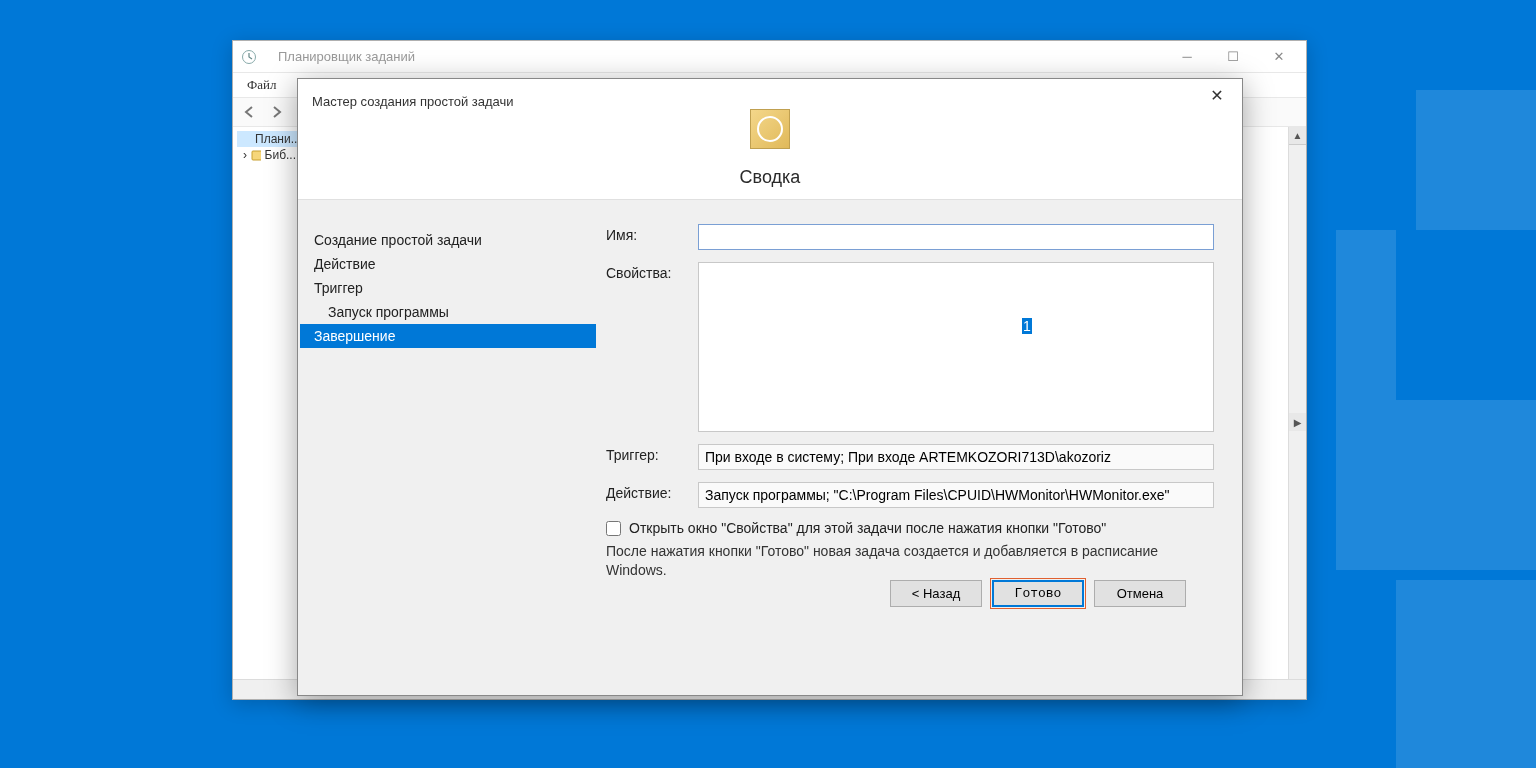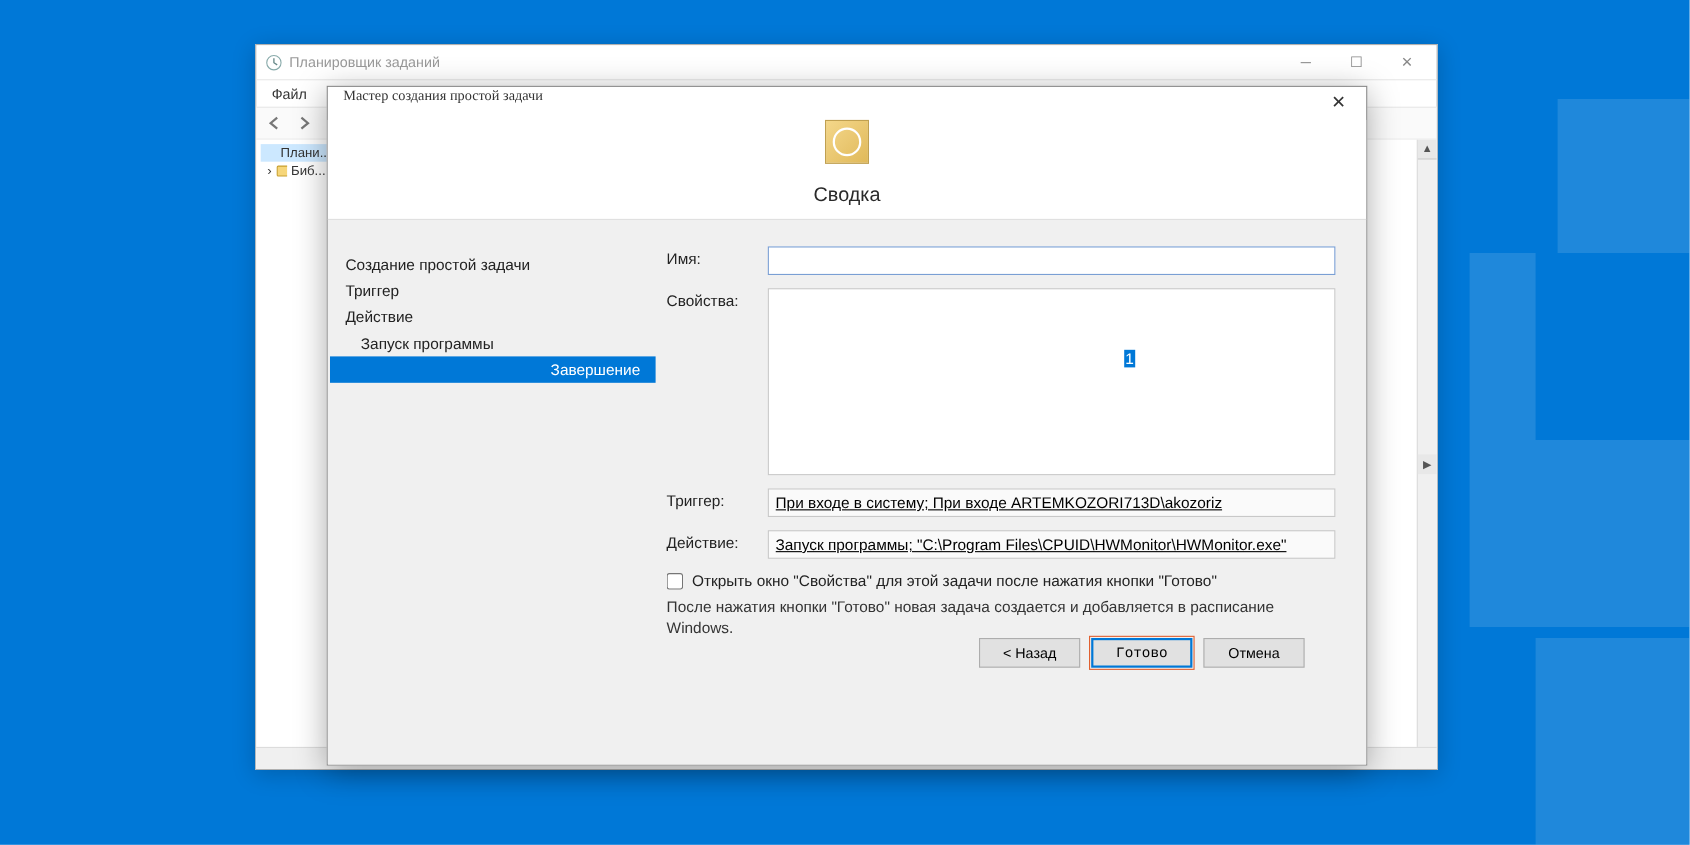--- a/index.html
+++ b/index.html
@@ -40,36 +40,36 @@
 .parent-titlebar {
   height: 32px;
   display: flex;
   align-items: center;
   padding: 0 4px 0 8px;
   color: #999;
   font-size: 13px;
   border-bottom: 1px solid #e8e8e8;
 }
 .parent-titlebar .icon { margin-right: 6px; }
-.parent-titlebar .title { flex: 1; }
+.parent-titlebar .title { flex: 1; margin-left: 15px; }
 .parent-titlebar .winbtns { display: flex; gap: 0; }
 .parent-titlebar .winbtn {
   width: 46px; height: 30px;
   display: flex; align-items: center; justify-content: center;
   color: #888;
 }
 .parent-menubar {
   height: 24px;
   display: flex;
   align-items: center;
   padding: 0 6px;
   font-size: 13px;
   color: #333;
 }
-.parent-menubar span { padding: 2px 8px; cursor: default; }
+.parent-menubar span { padding: 2px 8px; cursor: default; font-family: Liberation Serif, serif; }
 .parent-toolbar {
   height: 30px;
   display: flex;
   align-items: center;
   padding: 0 6px;
   gap: 4px;
   border-top: 1px solid #e8e8e8;
   border-bottom: 1px solid #e8e8e8;
   background: #fafafa;
 }
@@ -122,25 +122,24 @@
   background: #fff;
   border: 1px solid #888;
   box-shadow: 0 6px 28px rgba(0,0,0,0.35);
   z-index: 10;
   display: flex;
   flex-direction: column;
 }
 .wizard-titlebar {
   height: 30px;
   display: flex;
-  align-items: flex-start;
+  align-items: flex-end;
   padding: 0 10px 0 14px;
   font-size: 13px;
   color: #333;
-  font-family: Liberation Serif, serif;
 }
 .wizard-titlebar .title { flex: 1; }
 .wizard-close {
   width: 30px; height: 28px;
   display:flex;align-items:center;justify-content:center;
   font-size: 16px;
 }
 .wizard-header {
   height: 90px;
   background: #fff;
@@ -175,39 +174,37 @@
   color: #222;
 }
 .wizard-nav .nav-item {
   padding: 4px 14px;
   cursor: default;
 }
 .wizard-nav .nav-item.indent { padding-left: 28px; }
 .wizard-nav .nav-item.selected {
   background: #0078d7;
   color: #fff;
-  text-align: right;
 }
 .wizard-form {
   flex: 1;
   padding: 24px 28px 14px 8px;
   font-size: 14px;
   color: #222;
 }
 .form-row { display: flex; align-items: flex-start; margin-bottom: 12px; }
 .form-row label { width: 92px; padding-top: 3px; }
 .form-row input[type=text] {
   flex: 1;
   height: 26px;
   border: 1px solid #7a9fd4;
   background: #fff;
   padding: 2px 6px;
   font-family: inherit;
   font-size: 14px;
-  text-decoration: underline;
 }
 .form-row input[readonly] {
   border: 1px solid #c8c8c8;
   background: #fafafa;
 }
 .form-row textarea {
   flex: 1;
   height: 170px;
   border: 1px solid #c8c8c8;
   background: #fff;
@@ -320,22 +317,22 @@
     <span class="title">Мастер создания простой задачи</span>
     <div class="wizard-close">✕</div>
   </div>
   <div class="wizard-header">
     <div class="hicon"></div>
     <h1>Сводка</h1>
   </div>
   <div class="wizard-body">
     <div class="wizard-nav">
       <div class="nav-item">Создание простой задачи</div>
+      <div class="nav-item">Действие</div>
       <div class="nav-item">Триггер</div>
-      <div class="nav-item">Действие</div>
       <div class="nav-item indent">Запуск программы</div>
       <div class="nav-item selected">Завершение</div>
     </div>
     <div class="wizard-form">
       <div class="form-row">
         <label>Имя:</label>
         <input type="text" style="color: transparent; text-shadow: none;" value="1">
       </div>
       <div class="form-row">
         <label>Свойства:</label>

